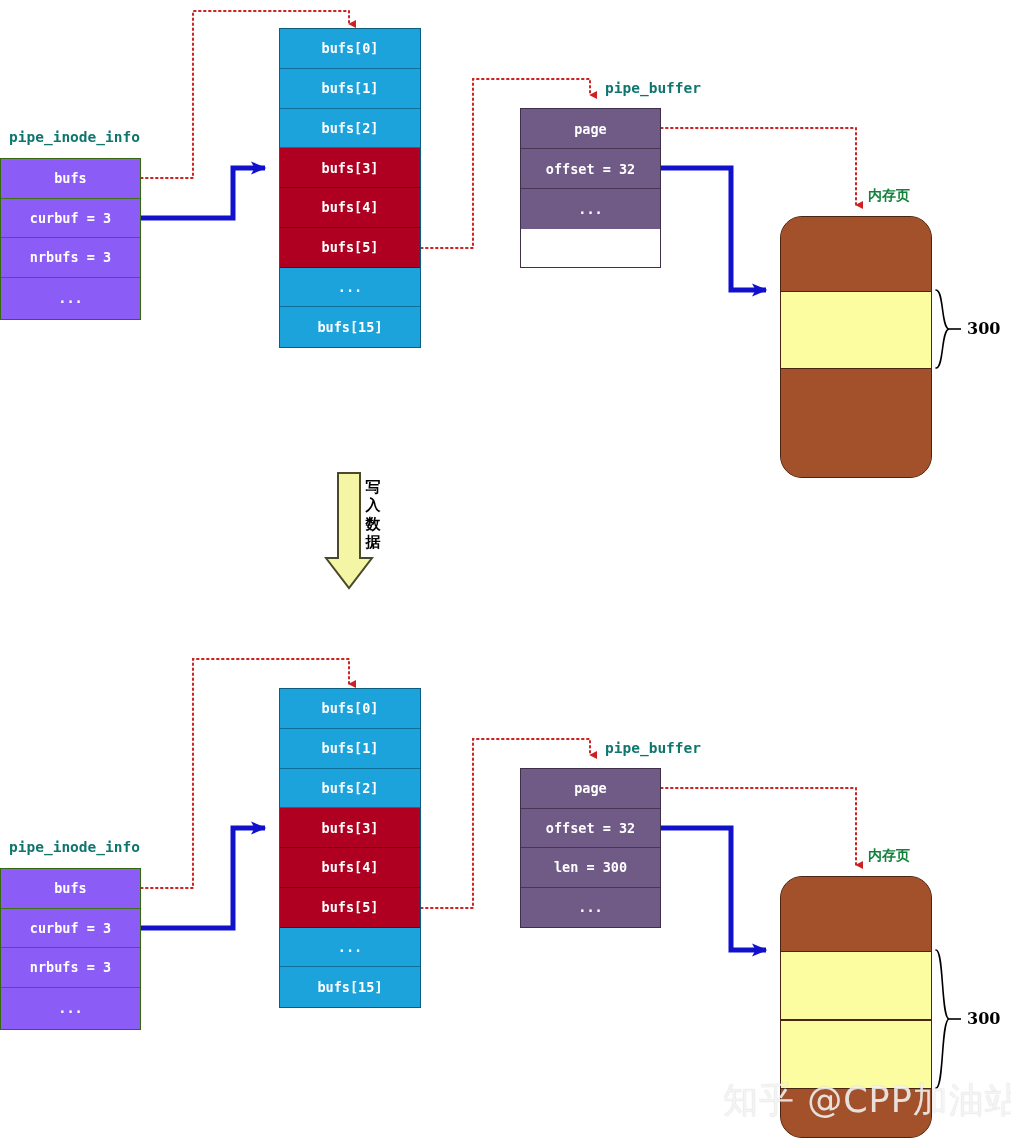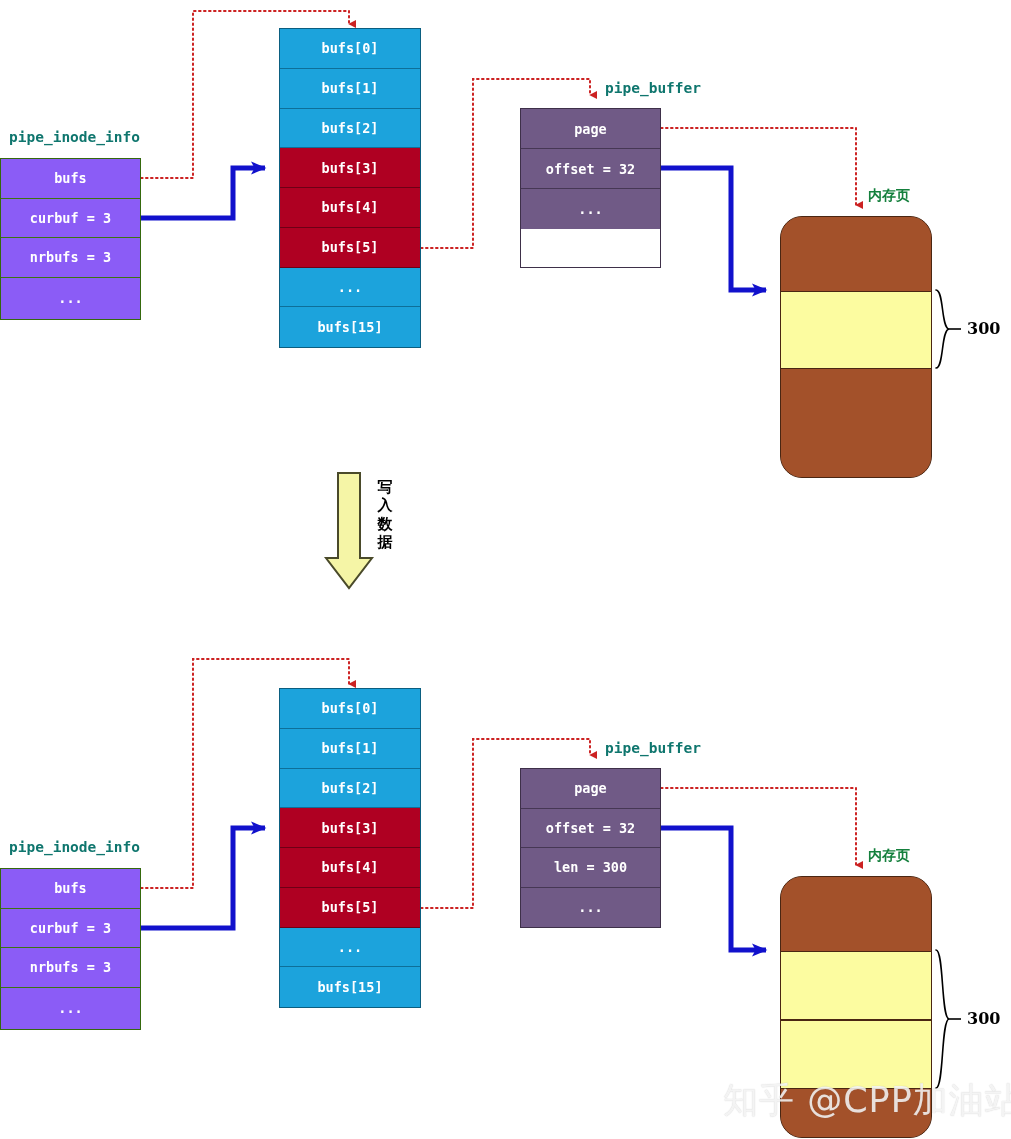--- a/index.html
+++ b/index.html
@@ -228,21 +228,21 @@
   <div class="abs cn-label" style="left:868px; top:187px;">内存页</div>
 
   <div class="abs mempage" style="left:780px; top:216px; width:152px; height:262px;">
     <div class="mem-seg mem-brown" style="height:74px;"></div>
     <div class="mem-seg mem-yellow" style="height:78px;"></div>
     <div class="mem-seg mem-brown" style="flex:1 1 auto;"></div>
   </div>
 
   <div class="abs num-label" style="left:967px; top:319px;">300</div>
 
-  <div class="abs vert-cn" style="left:376px; top:478px;">写入数据</div>
+  <div class="abs vert-cn" style="left:364px; top:478px;">写入数据</div>
 
   <div class="abs struct-label" style="left:9px; top:839px;">pipe_inode_info</div>
 
   <div class="abs box green-box" style="left:0px; top:868px; width:141px; height:162px;">
     <div class="row green" style="height:40px;">bufs</div>
     <div class="row green" style="height:40px;">curbuf = 3</div>
     <div class="row green" style="height:40px;">nrbufs = 3</div>
     <div class="row green" style="height:42px;">...</div>
   </div>
 

